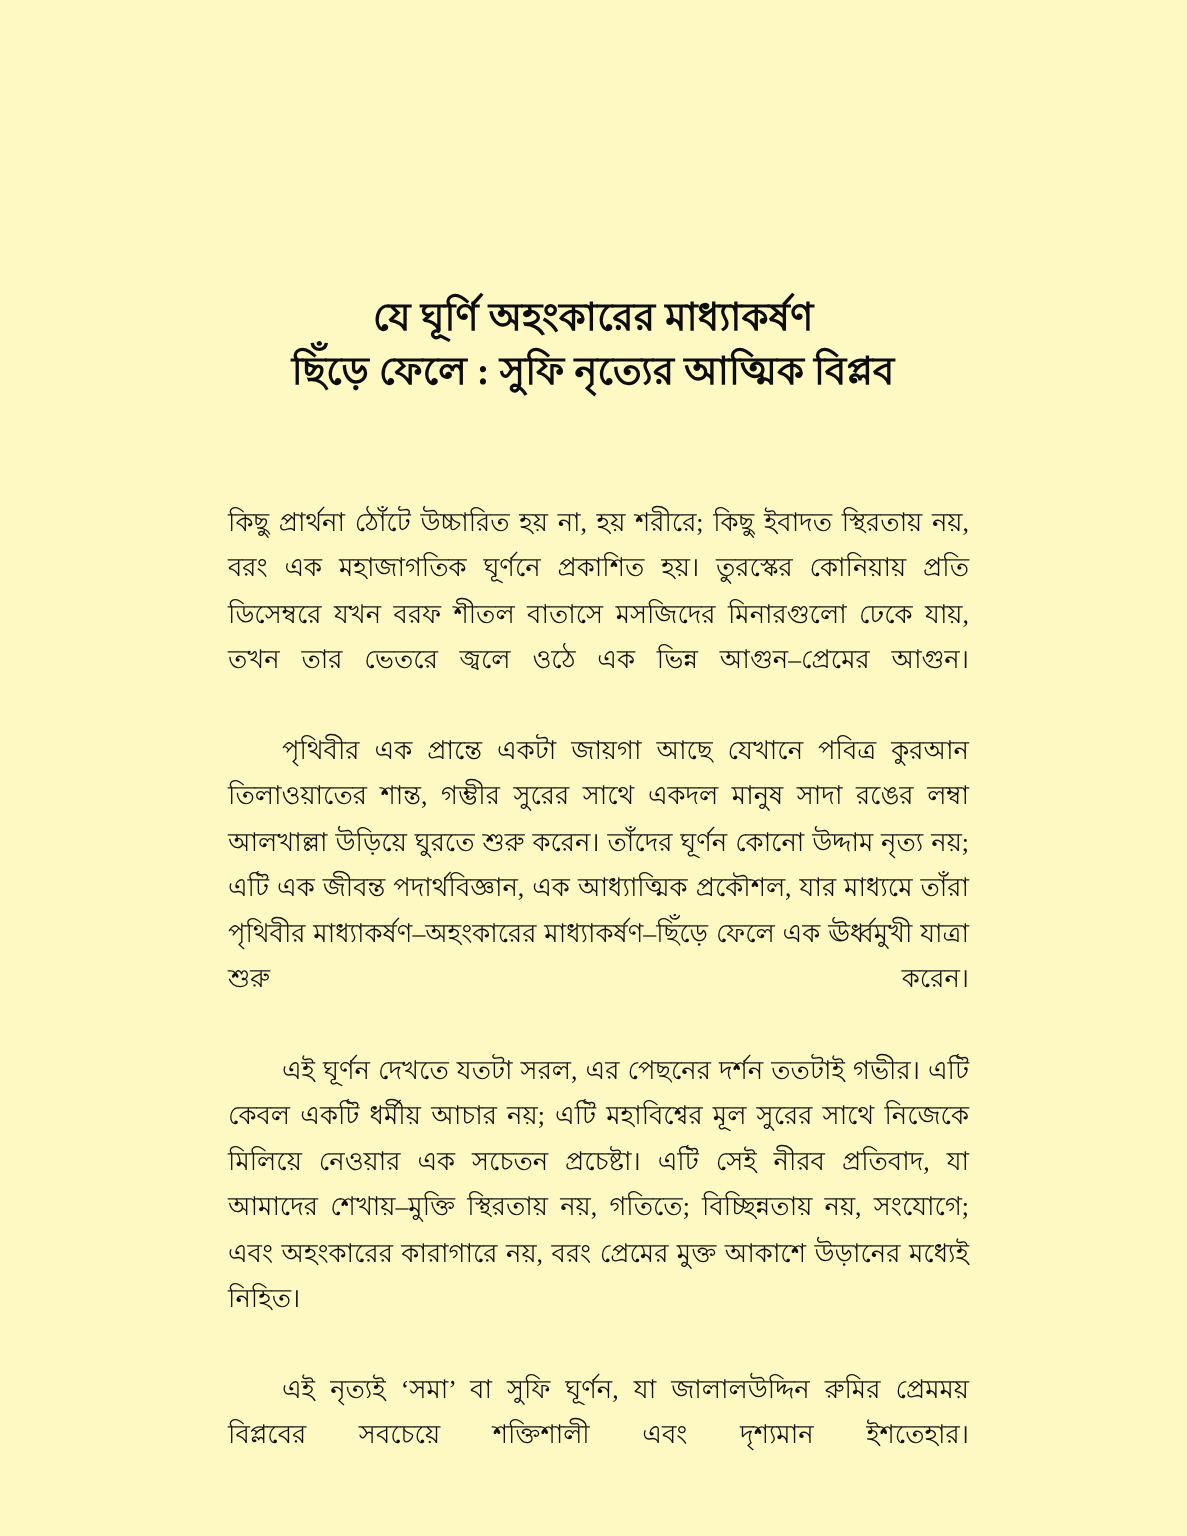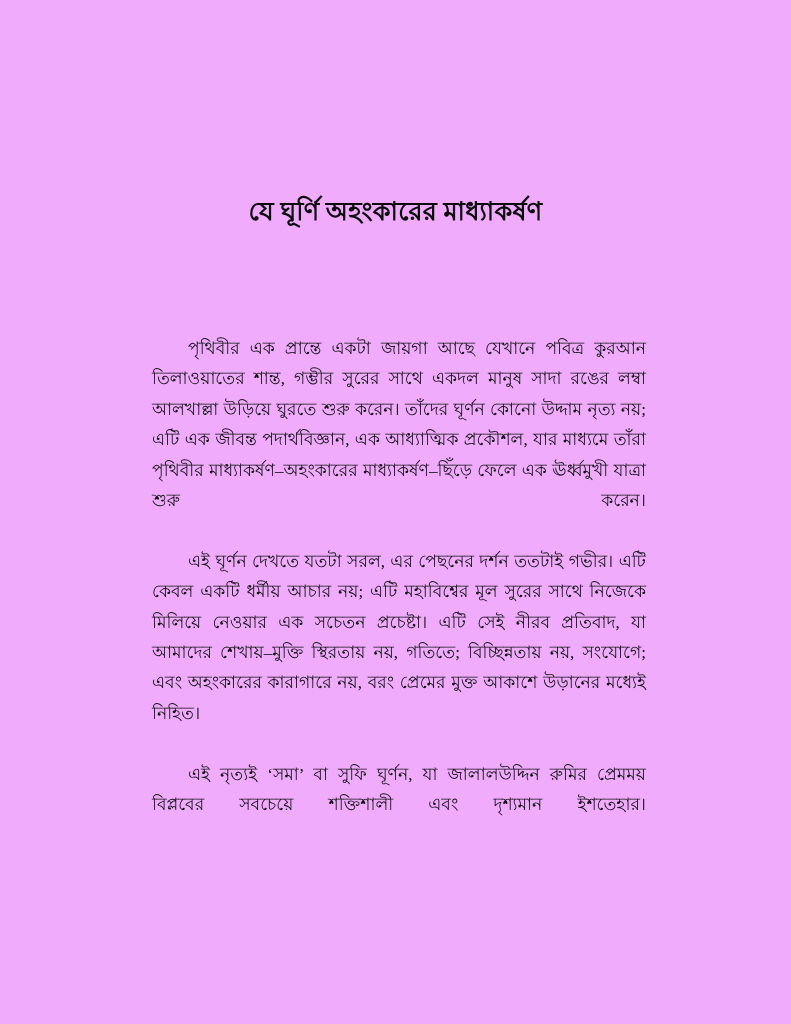--- a/index.html
+++ b/index.html
@@ -16,21 +16,21 @@
     color: #111111;
     -webkit-font-smoothing: antialiased;
   }
 
   .page {
     position: absolute;
     left: 0;
     top: 0;
     width: 791px;
     height: 1024px;
-    background: #f0abfc;
+    background: #fef9c3;
   }
 
   
   .title-block {
     position: absolute;
     left: 0;
     top: 194px;
     width: 791px;
     text-align: center;
   }
@@ -77,21 +77,23 @@
     width: 100%;
   }
 </style>
 </head>
 <body>
 
 <div class="page">
 
   <div class="title-block">
     <span class="title-line">যে ঘূর্ণি অহংকারের মাধ্যাকর্ষণ</span>
+    <span class="title-line">ছিঁড়ে ফেলে : সুফি নৃত্যের আত্মিক বিপ্লব</span>
   </div>
 
   <div class="body-block">
+    <p class="para no-indent">কিছু প্রার্থনা ঠোঁটে উচ্চারিত হয় না, হয় শরীরে; কিছু ইবাদত স্থিরতায় নয়, বরং এক মহাজাগতিক ঘূর্ণনে প্রকাশিত হয়। তুরস্কের কোনিয়ায় প্রতি ডিসেম্বরে যখন বরফ শীতল বাতাসে মসজিদের মিনারগুলো ঢেকে যায়, তখন তার ভেতরে জ্বলে ওঠে এক ভিন্ন আগুন–প্রেমের আগুন।</p>
     <p class="para indent">পৃথিবীর এক প্রান্তে একটা জায়গা আছে যেখানে পবিত্র কুরআন তিলাওয়াতের শান্ত, গম্ভীর সুরের সাথে একদল মানুষ সাদা রঙের লম্বা আলখাল্লা উড়িয়ে ঘুরতে শুরু করেন। তাঁদের ঘূর্ণন কোনো উদ্দাম নৃত্য নয়; এটি এক জীবন্ত পদার্থবিজ্ঞান, এক আধ্যাত্মিক প্রকৌশল, যার মাধ্যমে তাঁরা পৃথিবীর মাধ্যাকর্ষণ–অহংকারের মাধ্যাকর্ষণ–ছিঁড়ে ফেলে এক ঊর্ধ্বমুখী যাত্রা শুরু করেন।</p>
     <p class="para indent">এই ঘূর্ণন দেখতে যতটা সরল, এর পেছনের দর্শন ততটাই গভীর। এটি কেবল একটি ধর্মীয় আচার নয়; এটি মহাবিশ্বের মূল সুরের সাথে নিজেকে মিলিয়ে নেওয়ার এক সচেতন প্রচেষ্টা। এটি সেই নীরব প্রতিবাদ, যা আমাদের শেখায়–মুক্তি স্থিরতায় নয়, গতিতে; বিচ্ছিন্নতায় নয়, সংযোগে; এবং অহংকারের কারাগারে নয়, বরং প্রেমের মুক্ত আকাশে উড়ানের মধ্যেই নিহিত।</p>
     <p class="para indent">এই নৃত্যই ‘সমা’ বা সুফি ঘূর্ণন, যা জালালউদ্দিন রুমির প্রেমময় বিপ্লবের সবচেয়ে শক্তিশালী এবং দৃশ্যমান ইশতেহার।</p>
   </div>
 
 </div>
 
 </body></html>

